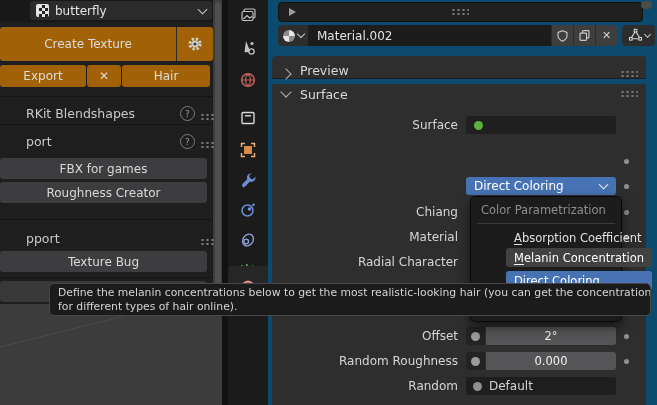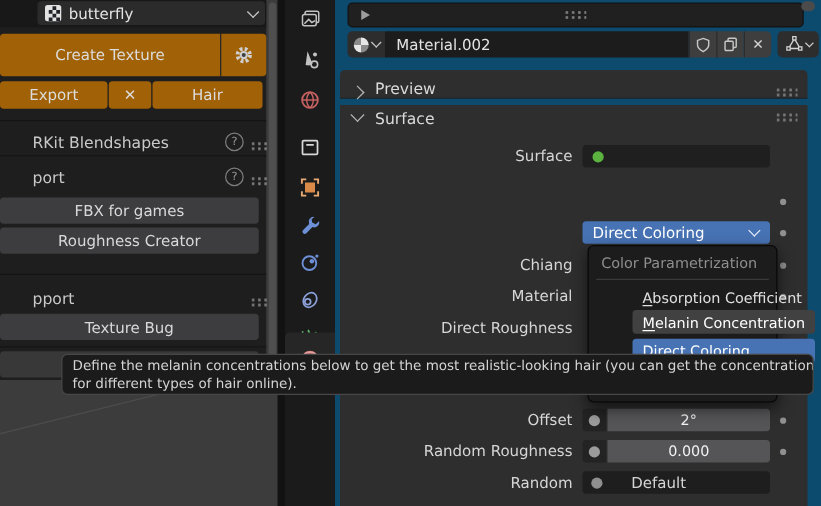--- a/index.html
+++ b/index.html
@@ -86,21 +86,21 @@
   .gdot{width:9px;height:9px;border-radius:50%;background:#5bb23e;flex:none;}
   .f-drop{background:#2a2a2a;color:#e0e0e0;padding-left:8px;}
   .f-drop .chev{position:absolute;right:9px;top:7px;}
   .f-drop.sel{background:#4772b3;color:#fff;}
   .f-drop.sel .chev{border-color:#e9eef7;}
   .socket{position:absolute;left:194px;top:0;width:19px;height:18px;background:#232323;border-radius:3px 0 0 3px;
     display:flex;align-items:center;justify-content:center;}
   .socket i{width:9px;height:9px;border-radius:50%;background:#9b9b9b;}
   .slider{position:absolute;left:214px;top:0;width:130px;height:18px;background:#555557;border-radius:0 3px 3px 0;
     color:#f2f2f2;font-size:11.5px;display:flex;align-items:center;justify-content:center;}
-  .f-default{background:#1e1e1e;color:#d5d5d5;gap:23px;padding-left:7px;}
+  .f-default{background:#1e1e1e;color:#d5d5d5;gap:7px;padding-left:7px;}
   .f-default i{width:9px;height:9px;border-radius:50%;background:#8f8f8f;flex:none;}
   .deco{position:absolute;left:352px;top:7px;width:5px;height:5px;border-radius:50%;background:#909090;}
   
   .menu{position:absolute;left:202px;top:196px;width:152px;height:126px;background:#1c1c1c;
     border:1px solid #090909;border-radius:5px;box-shadow:0 5px 12px rgba(0,0,0,.55);z-index:5;box-sizing:border-box;}
   .m-hdr{position:absolute;left:10px;top:6px;font-size:11.5px;color:#8f8f8f;}
   .m-sep{position:absolute;left:6px;top:26px;width:138px;height:1px;background:#3a3a3a;}
   .m-item{position:absolute;left:2px;width:146px;height:19px;color:#e0e0e0;font-size:11.5px;
     display:flex;align-items:center;padding-left:8px;box-sizing:border-box;border-radius:3px;margin-left:33px;}
   .m-item span{display:inline-block;}
@@ -327,21 +327,21 @@
 
         <div class="prow" style="top:119px">
           <span class="rlabel">Chiang</span>
           <span class="deco"></span>
         </div>
         <div class="prow" style="top:144px">
           <span class="rlabel">Material</span>
           <span class="deco"></span>
         </div>
         <div class="prow" style="top:169px">
-          <span class="rlabel">Direct Roughness</span>
+          <span class="rlabel">Radial Character</span>
           <span class="deco"></span>
         </div>
 
         <div class="prow" style="top:243px">
           <span class="rlabel">Offset</span>
           <span class="socket">
               <i></i>
             </span>
           <div class="slider">2°</div>
           <span class="deco"></span>

